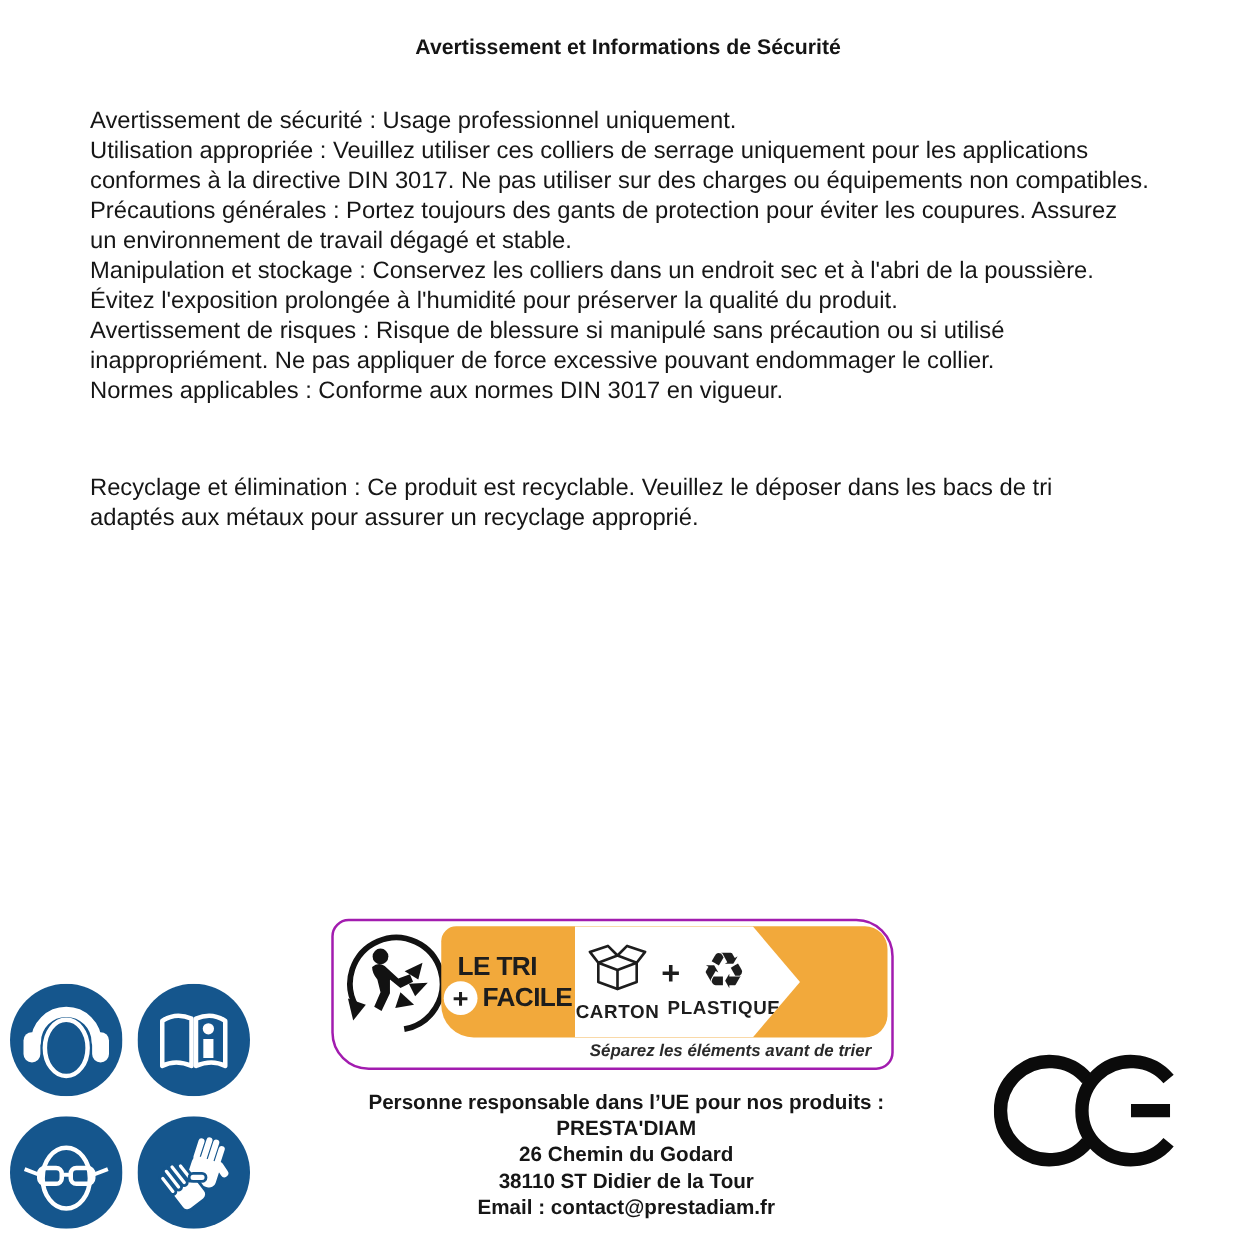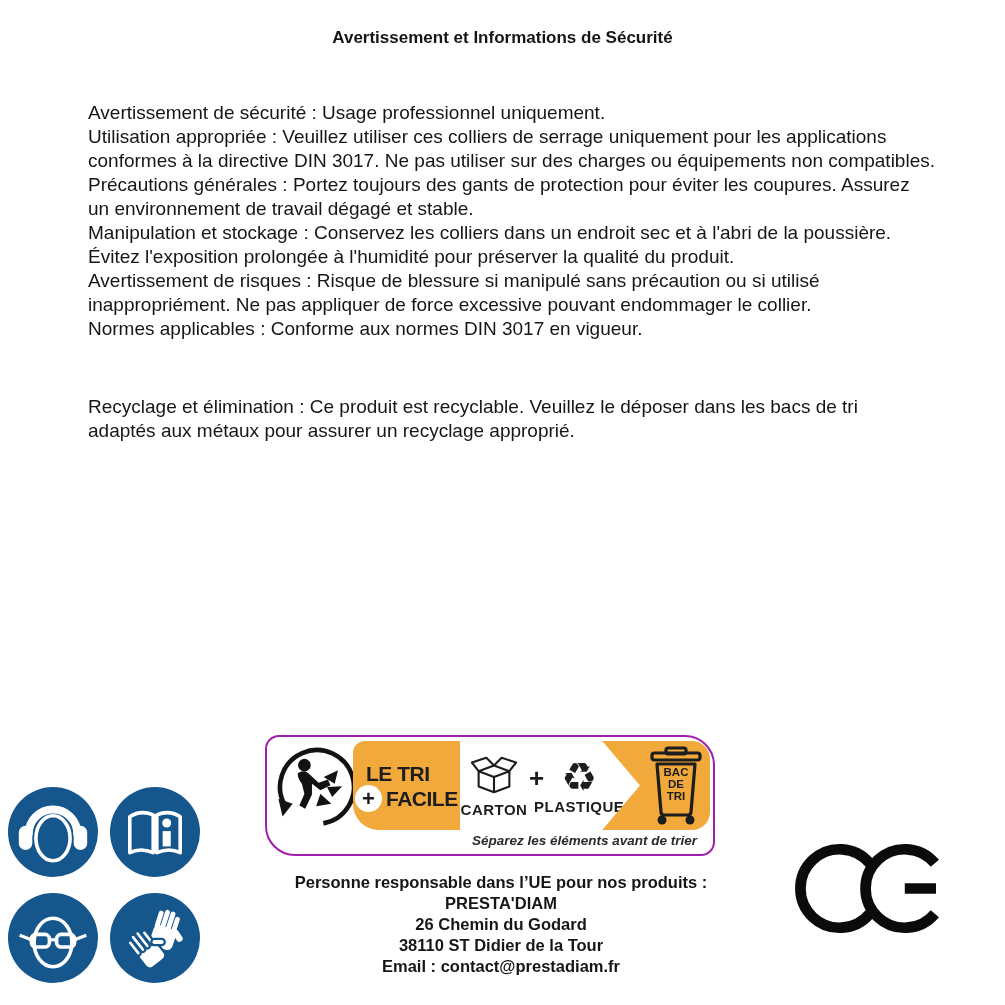--- a/index.html
+++ b/index.html
@@ -15,21 +15,21 @@
   .title{
     position:absolute;top:28px;left:0;right:0;
     text-align:center;
     font-size:17px;font-weight:bold;color:#151515;
   }
   
   .bodytext{
     position:absolute;left:72px;top:85px;width:920px;
     font-size:19px;line-height:24px;color:#161616;
   }
-  .bodytext p{margin:16px;white-space:pre;}
+  .bodytext p{margin:0;white-space:pre;}
   .bodytext p + p{margin-top:54px;}
   
   .icons-grid{
     position:absolute;left:8px;top:787px;
     display:grid;grid-template-columns:90px 90px;grid-auto-rows:90px;
     column-gap:12px;row-gap:16px;
   }
   .icons-grid svg{display:block;}
   
   .fr-label{
@@ -218,34 +218,20 @@
         </div>
 
         <div class="plus-sep">+</div>
 
         <div class="material">
           <span class="recycle-glyph">♻</span>
           <span class="mat-label">PLASTIQUE</span>
         </div>
       </div>
 
-      <div class="bin">
-        <svg width="56" height="82" viewBox="0 0 56 82">
-          <g fill="none" stroke="#1d1d1d" stroke-width="3.2" stroke-linejoin="round">
-            <rect x="18" y="3" width="20" height="6" rx="2"></rect>
-            <rect x="4" y="8" width="48" height="7" rx="2.5"></rect>
-            <path d="M9 19 L13 67 Q13 70 16 70 L40 70 Q43 70 43 67 L47 19 Z"></path>
-          </g>
-          <circle cx="14" cy="75" r="4.5" fill="#1d1d1d"></circle>
-          <circle cx="42" cy="75" r="4.5" fill="#1d1d1d"></circle>
-        </svg>
-        <div class="bin-label">BAC
-DE
-TRI</div>
-      </div>
     </div>
 
     <div class="caption">Séparez les éléments avant de trier</div>
   </div>
 
   <div class="responsible">Personne responsable dans l’UE pour nos produits :
 PRESTA'DIAM
 26 Chemin du Godard
 38110 ST Didier de la Tour
 Email : contact@prestadiam.fr</div>

